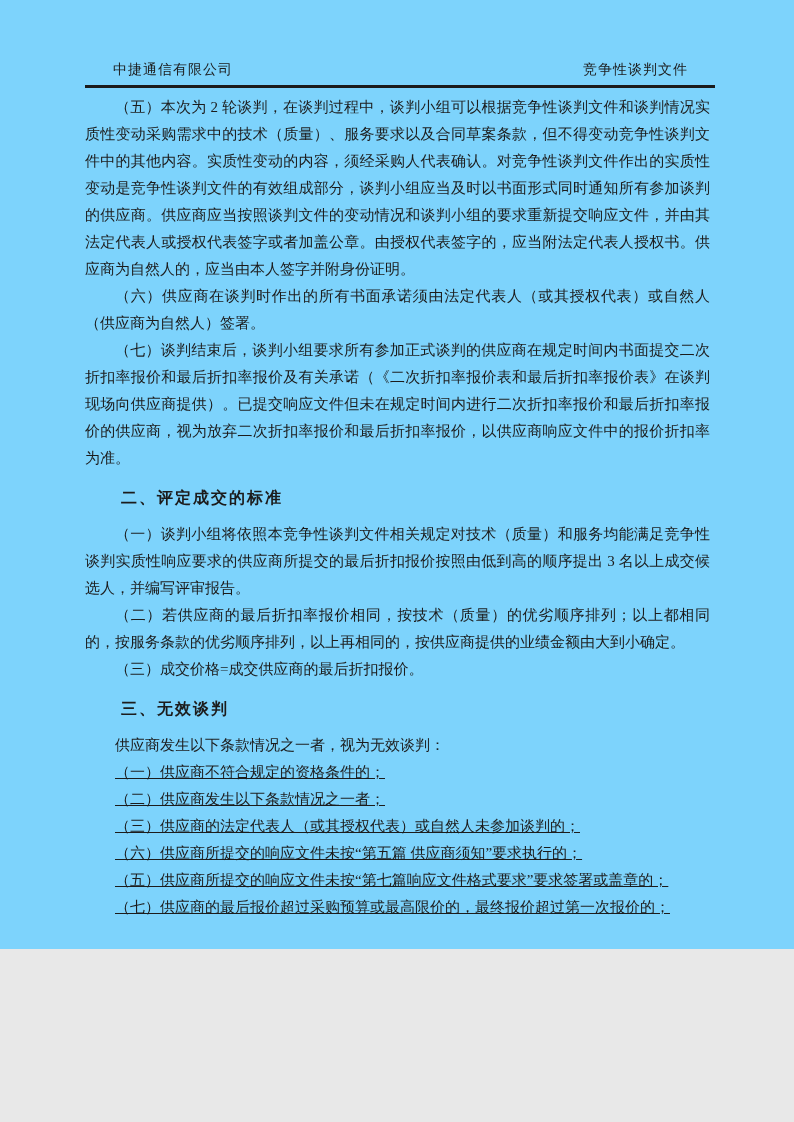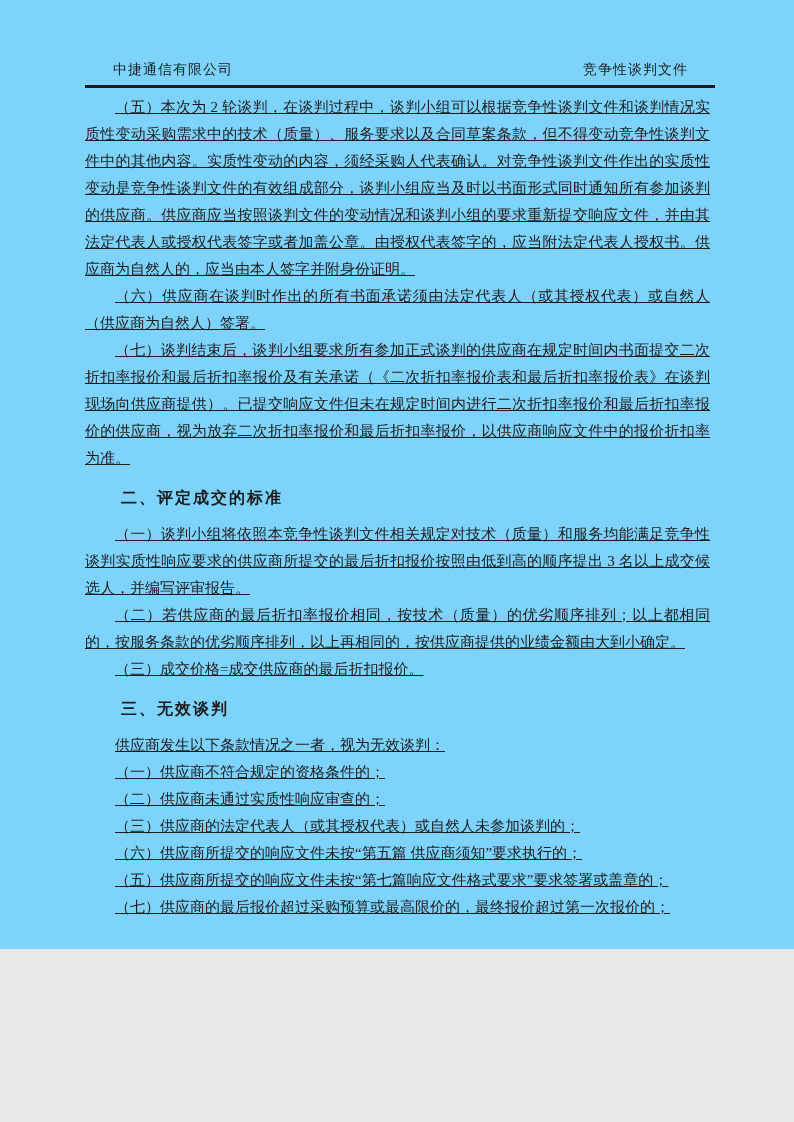--- a/index.html
+++ b/index.html
@@ -40,21 +40,20 @@
     position: absolute;
     left: 85px;
     width: 625px;
     top: 94px;
     font-size: 15px;
     line-height: 27px;
     text-align: justify;
   }
   .para {
     text-indent: 30px;
-    text-decoration: underline;
   }
   .section-heading {
     font-size: 16px;
     line-height: 28px;
     margin: 12px 0 9px 0;
     text-indent: 36px;
     letter-spacing: 2px;
     text-align: left;
   }
   .list-item {
@@ -96,21 +95,21 @@
 
     <p class="para">（一）谈判小组将依照本竞争性谈判文件相关规定对技术（质量）和服务均能满足竞争性谈判实质性响应要求的供应商所提交的最后折扣报价按照由低到高的顺序提出 3 名以上成交候选人，并编写评审报告。</p>
     <p class="para">（二）若供应商的最后折扣率报价相同，按技术（质量）的优劣顺序排列；以上都相同的，按服务条款的优劣顺序排列，以上再相同的，按供应商提供的业绩金额由大到小确定。</p>
     <p class="para">（三）成交价格=成交供应商的最后折扣报价。</p>
 
     <h2 class="section-heading">三、无效谈判</h2>
 
     <p class="para">供应商发生以下条款情况之一者，视为无效谈判：</p>
 
     <p class="list-item">（一）供应商不符合规定的资格条件的；</p>
-    <p class="list-item">（二）供应商未通过实质性响应审查的；</p>
+    <p class="list-item">（二）供应商发生以下条款情况之一者；</p>
     <p class="list-item">（三）供应商的法定代表人（或其授权代表）或自然人未参加谈判的；</p>
     <p class="list-item">（六）供应商所提交的响应文件未按“第五篇 供应商须知”要求执行的；</p>
     <p class="list-item">（五）供应商所提交的响应文件未按“第七篇响应文件格式要求”要求签署或盖章的；</p>
     <p class="list-item">（七）供应商的最后报价超过采购预算或最高限价的，最终报价超过第一次报价的；</p>
 
   </div>
 
   <div class="footer">
     <span>- 12 -</span>
   </div>

